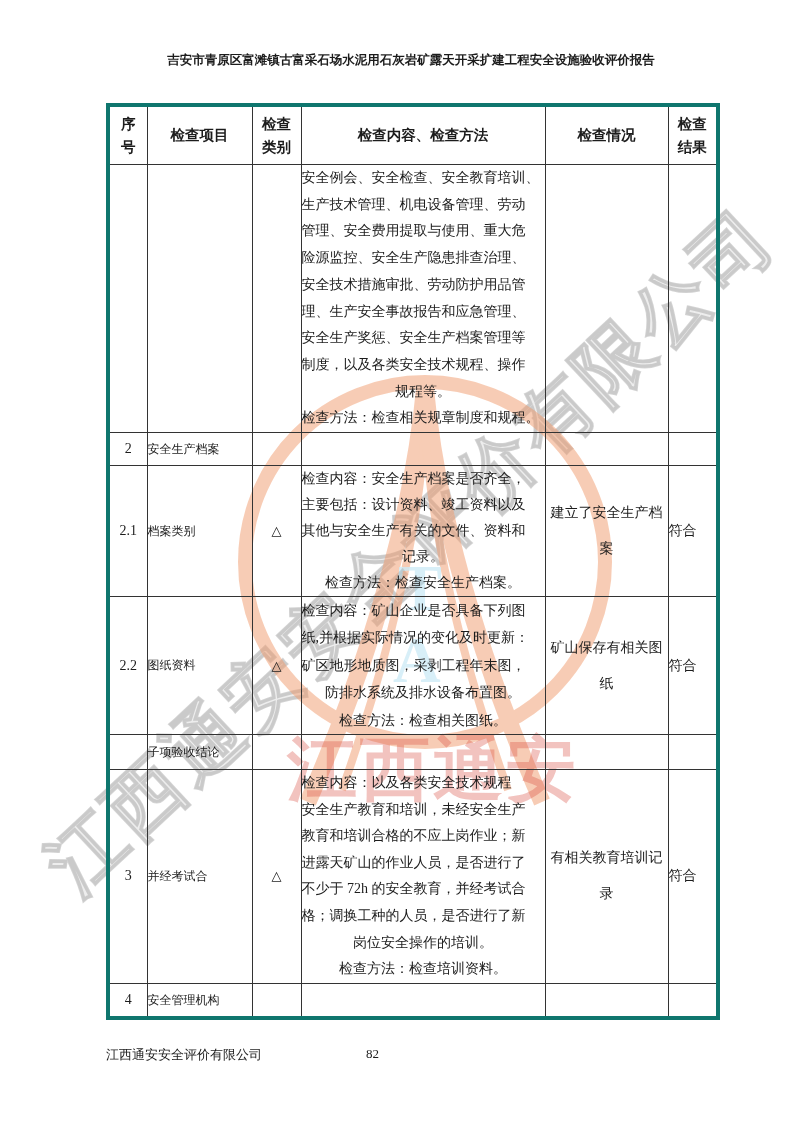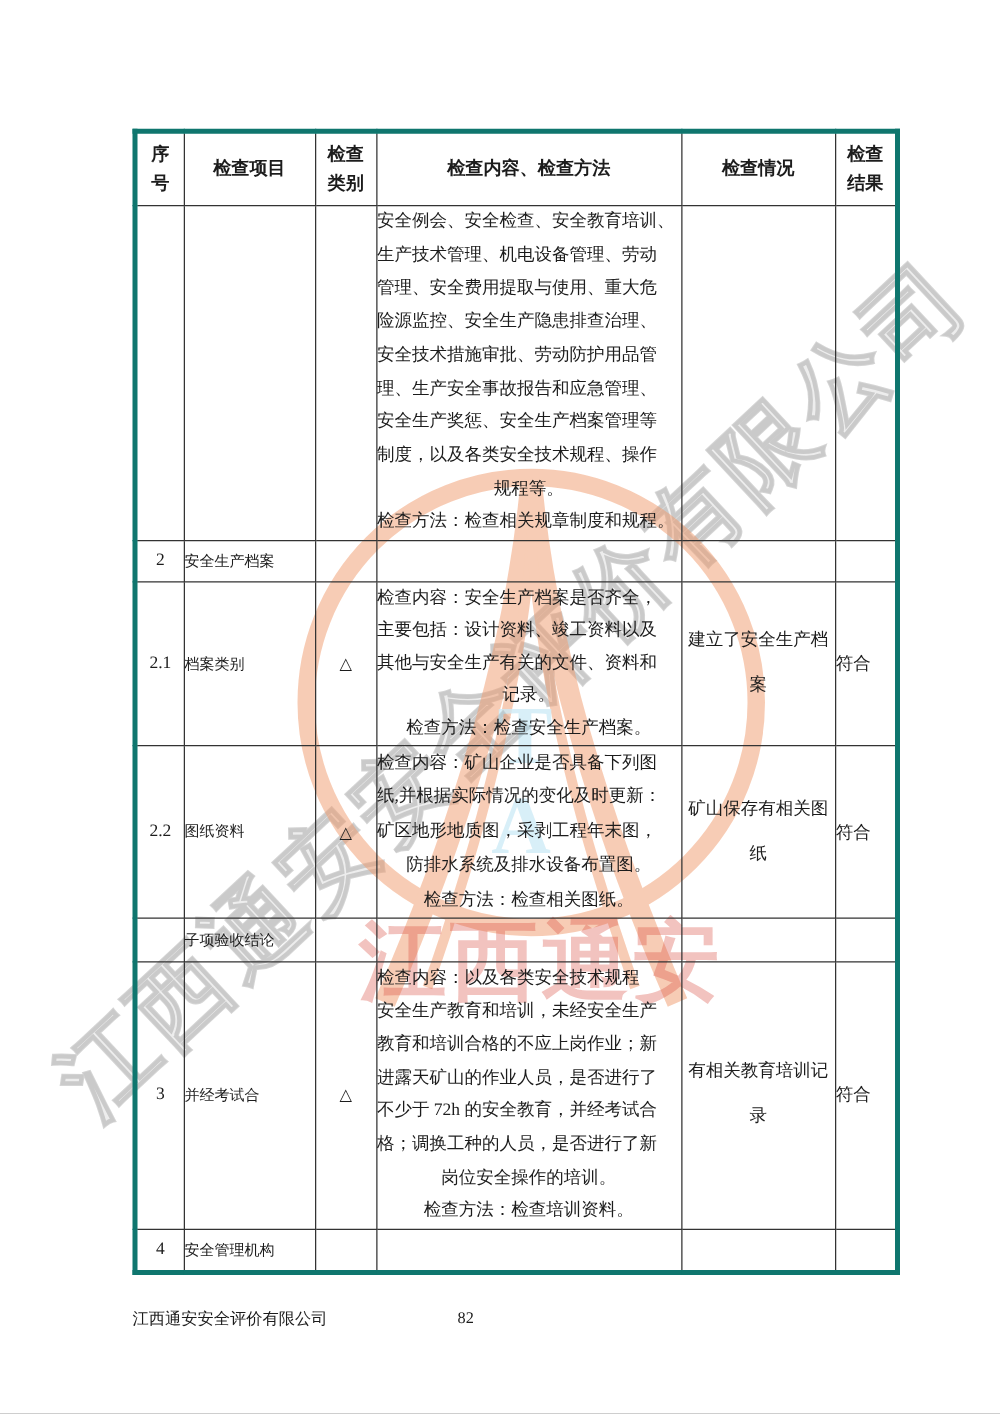--- a/index.html
+++ b/index.html
@@ -74,20 +74,21 @@
       <path class="logo-stroke" d="M195,22 Q212,210 312,440" stroke-width="17"></path>
       <path class="logo-stroke" d="M195,70 Q184,225 112,428" stroke-width="8"></path>
       <path class="logo-stroke" d="M195,70 Q206,225 278,428" stroke-width="8"></path>
       <text class="logo-blue" x="168" y="248" font-size="66">T</text>
       <text class="logo-blue" x="163" y="320" font-size="66">A</text>
     </svg>
     <div class="wm-red">江西通安</div>
   </div>
 
   <div class="doc-header">
+    <div class="doc-title">吉安市青原区富滩镇古富采石场水泥用石灰岩矿露天开采扩建工程安全设施验收评价报告</div>
   </div>
 
   <table class="insp">
     <colgroup>
       <col style="width:39px">
         <col style="width:105px">
         <col style="width:49px">
       <col style="width:244px">
         <col style="width:123px">
         <col style="width:50px">

